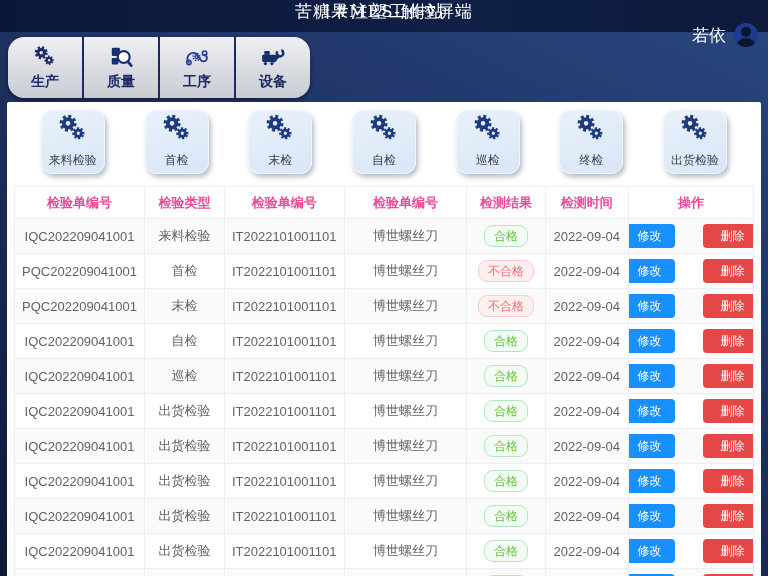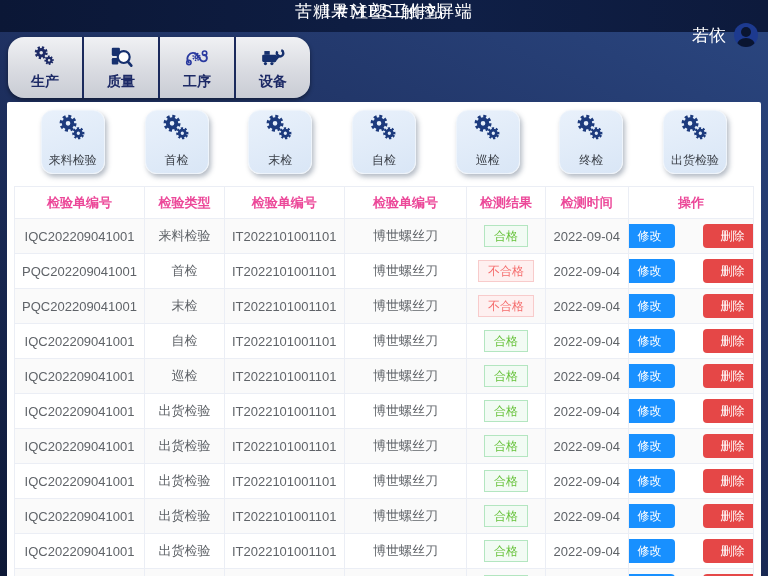--- a/index.html
+++ b/index.html
@@ -63,21 +63,21 @@
     border:1px solid #ebeef5; text-align:center; font-size:13px;
     overflow:hidden; white-space:nowrap;
   }
   th { height:32px; color:#ec4899; font-weight:bold; background:#fff; }
   td { height:35px; color:#5f6368; }
   tbody tr:nth-child(odd) td { background:#fafafa; }
   col.c1{width:17.6%} col.c2{width:10.8%} col.c3{width:16.2%} col.c4{width:16.6%}
   col.c5{width:10.6%} col.c6{width:11.3%} col.c7{width:16.9%}
 
   .badge {
-    display:inline-block; padding:3px 9px; border-radius:0; font-size:12px; line-height:14px;
+    display:inline-block; padding:3px 9px; border-radius:9px; font-size:12px; line-height:14px;
   }
   .badge-pass { color:#67c23a; background:#f2fbf4; border:1px solid #b3e6c0; }
   .badge-fail { color:#f56c6c; background:#fef0f0; border:1px solid #f8cBCb; }
 
   .actions { display:flex; justify-content:center; gap:28px; }
   .btn {
     border:0; border-radius:4px; color:#fff; font-size:12px; padding:6px 13px; cursor:pointer;
     font-family:"Liberation Sans","DejaVu Sans",sans-serif; line-height:12px;
   }
   .btn-edit { background:#1890ff; }

